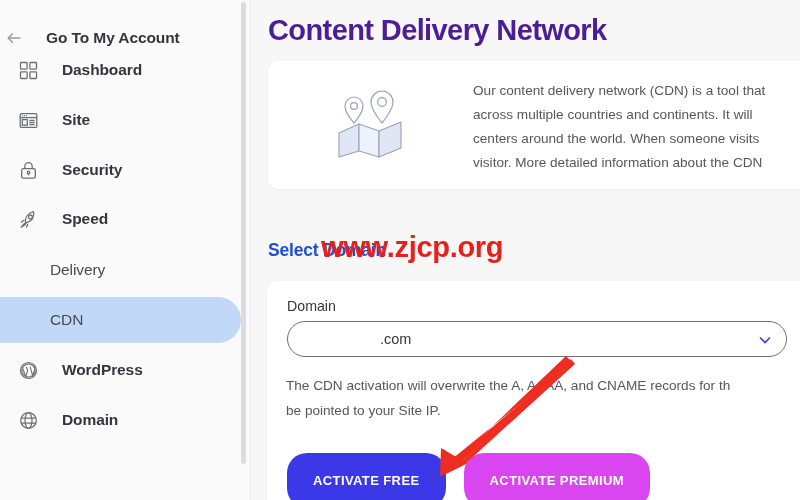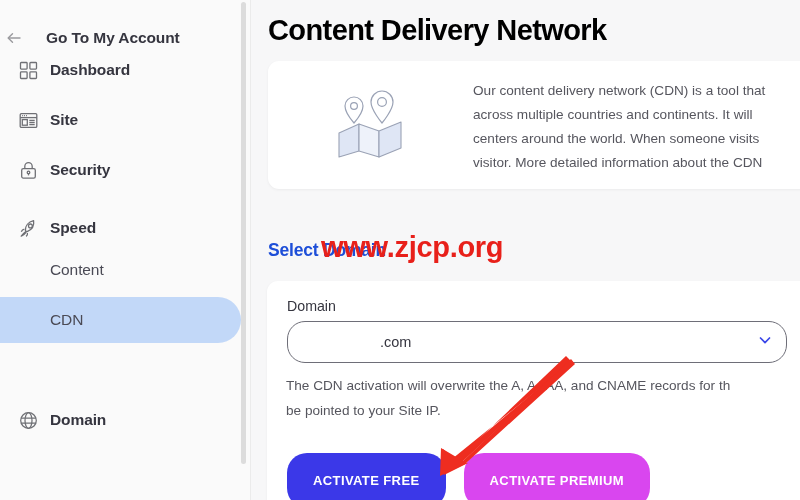--- a/index.html
+++ b/index.html
@@ -45,21 +45,21 @@
   }
 
   .nav-item {
     position: absolute;
     left: 0;
     width: 241px;
     height: 46px;
     display: flex;
     align-items: center;
     padding-left: 18px;
-    gap: 11px;
+    gap: 23px;
     border-radius: 0 23px 23px 0;
   }
   .nav-item .ico {
     width: 21px; height: 21px; flex: 0 0 21px;
     color: #6f7075;
     display: flex; align-items: center; justify-content: center;
   }
   .nav-item .ico svg { width: 21px; height: 21px; display: block; }
   .nav-label {
     font-size: 15.5px;
@@ -95,21 +95,21 @@
     flex: 1 1 auto;
     height: 500px;
     background: #f7f7f8;
     overflow: hidden;
   }
   .page-title {
     position: absolute;
     left: 17px; top: 14px;
     font-size: 29px;
     font-weight: 700;
-    color: #000000;
+    color: #4c1d95;
     letter-spacing: -0.6px;
     white-space: nowrap;
   }
 
   .card {
     position: absolute;
     background: #ffffff;
     border-radius: 11px;
     box-shadow: 0 1px 3px rgba(0,0,0,0.05);
   }
@@ -151,21 +151,21 @@
   .field-label {
     position: absolute;
     left: 20px; top: 17px;
     font-size: 14.2px;
     font-weight: 400;
     color: #35353f;
   }
   .select-box {
     position: absolute;
     left: 20px; top: 40px;
-    width: 500px; height: 42px;
+    width: 500px; height: 36px;
     border: 1px solid #6e6e78;
     border-radius: 18px;
     background: #ffffff;
     display: flex;
     align-items: center;
   }
   .select-value {
     position: absolute;
     left: 92px;
     font-size: 14.5px;
@@ -280,40 +280,50 @@
           <rect x="2.2" y="3.6" width="16.6" height="13.8" rx="1.2"></rect>
           <path d="M2.2 7.6h16.6"></path>
           <path d="M4.2 5.6h0.9M6.1 5.6h0.9M8 5.6h0.9"></path>
           <rect x="4.3" y="9.6" width="5" height="5.6"></rect>
           <path d="M11.3 10.3h5.4M11.3 12.5h5.4M11.3 14.6h5.4"></path>
         </svg>
       </span>
       <span class="nav-label">Site</span>
     </div>
 
-    <div class="nav-item" style="top:205px">
+    <div class="nav-item" style="top:196px">
       <span class="ico">
         <svg viewBox="0 0 21 21" fill="none" stroke="currentColor" stroke-width="1.3" stroke-linejoin="round">
           <path d="M8.1 13.2C5.6 15 3.2 18.2 3.2 18.2s3.4-1.9 5.1-4.2"></path>
           <path d="M7.4 12.2c0-4 2.6-8.3 8.2-9.5 0.8 5.8-2.3 9.2-6 10.6-1 0.4-2.2-0.2-2.2-1.1z"></path>
           <circle cx="12.4" cy="7.9" r="1.9"></circle>
           <path d="M6.4 11.2c-1.4 0.3-2.6 1.3-3.1 2.6M9.4 14.8c0.3 1.3-0.2 2.8-1.3 3.6"></path>
         </svg>
       </span>
       <span class="nav-label">Speed</span>
     </div>
 
     <div class="nav-item sub" style="top:247px">
-      <span class="nav-label">Content</span>
+      <span class="nav-label">Delivery</span>
     </div>
 
     <div class="nav-item sub active" style="top: 297px; background: rgb(194, 216, 248);">
       <span class="nav-label">CDN</span>
     </div>
 
+    <div class="nav-item" style="top:347px">
+      <span class="ico">
+        <svg viewBox="0 0 21 21" fill="none" stroke="currentColor" stroke-width="1.2">
+          <circle cx="10.5" cy="10.5" r="8"></circle>
+          <circle cx="10.5" cy="10.5" r="6.6"></circle>
+          <path d="M4.4 7.6l3.3 8.8 2-5.8-1.4-3.9M12.1 6.7l2.6 9 2-6.2c0.3-1.1 0-2.1-0.6-2.8" stroke-width="1.1"></path>
+        </svg>
+      </span>
+      <span class="nav-label">WordPress</span>
+    </div>
 
     <div class="nav-item" style="top:397px">
       <span class="ico">
         <svg viewBox="0 0 21 21" fill="none" stroke="currentColor" stroke-width="1.25">
           <circle cx="10.5" cy="10.5" r="7.8"></circle>
           <ellipse cx="10.5" cy="10.5" rx="3.5" ry="7.8"></ellipse>
           <path d="M2.9 8h15.2M2.9 13h15.2"></path>
         </svg>
       </span>
       <span class="nav-label">Domain</span>

